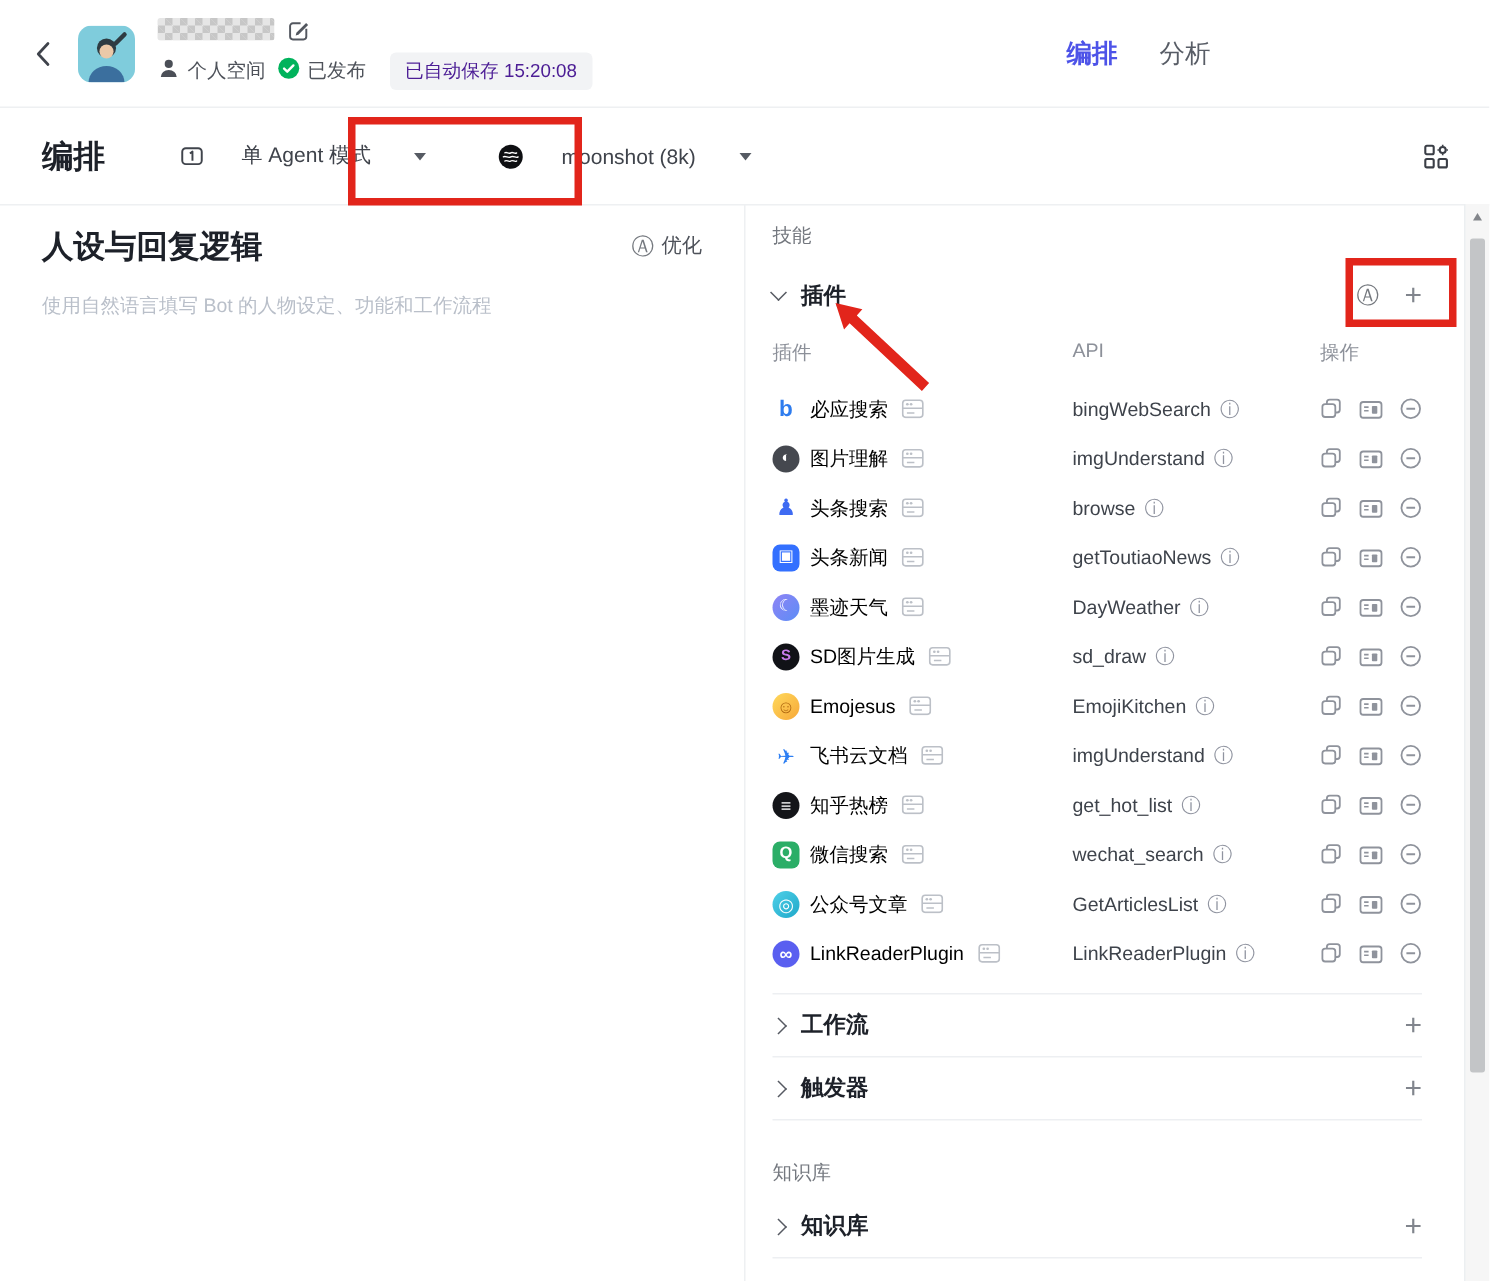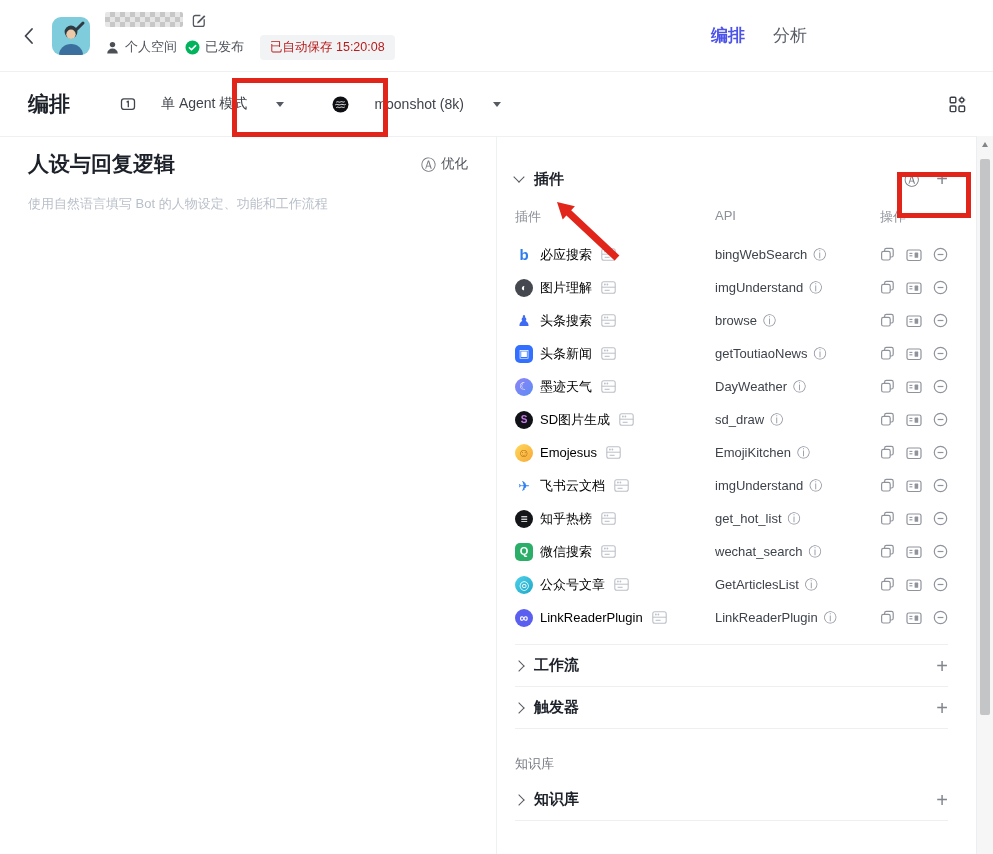--- a/index.html
+++ b/index.html
@@ -12,22 +12,22 @@
   .topbar{height:71px;border-bottom:1px solid #eef0f2;display:flex;align-items:center;position:relative}
   .back-btn{margin-left:22px;display:flex;cursor:pointer}
   .avatar{width:38px;height:38px;border-radius:9px;margin-left:16px;overflow:hidden;flex:none}
   .titlecol{margin-left:15px;display:flex;flex-direction:column;gap:7px}
   .trow{display:flex;align-items:center;gap:8px}
   .mosaic{width:78px;height:15px;border-radius:2px;
     background-image:
       linear-gradient(45deg,#c7c7c7 25%,transparent 25%,transparent 75%,#c7c7c7 75%),
       linear-gradient(45deg,#c7c7c7 25%,#e6e6e6 25%,#e6e6e6 75%,#c7c7c7 75%);
     background-size:10px 10px;background-position:0 0,5px 5px}
-  .meta-item{display:flex;align-items:center;gap:5px;font-size:13px;color:#4e525a}
-  .save-badge{background:#f2f3f5;color:#b91c1c;font-size:12.5px;padding:4px 10px;border-radius:4px;margin-left:8px}
+  .meta-item{display:flex;gap:5px;font-size:13px;color:#4e525a}
+  .save-badge{background:#f2f3f5;color:#4c1d95;font-size:12.5px;padding:4px 10px;border-radius:4px;margin-left:8px}
   .topnav{position:absolute;right:186px;top:0;height:100%;display:flex;align-items:center;gap:28px;font-size:17px}
   .topnav .active{color:#4D53E8;font-weight:bold;cursor:pointer}
   .topnav .idle{color:#585d66;cursor:pointer}
   
   .toolbar{height:64px;border-bottom:1px solid #eef0f2;display:flex;align-items:center;position:relative}
   .tb-title{margin-left:28px;font-size:21px;font-weight:bold;color:#1d2129}
   .selector{display:flex;align-items:center;gap:25px;font-size:14px;color:#3f434b;cursor:pointer}
   .mode-sel{margin-left:50px}
   .model-sel{margin-left:48px}
   .caret{width:0;height:0;border-left:4px solid transparent;border-right:4px solid transparent;border-top:5px solid #565b63;margin-left:4px}
@@ -187,20 +187,21 @@
       <span class="lp-title">人设与回复逻辑</span>
       <span class="optimize">
         <span class="circA">Ⓐ</span>
         <span>优化</span>
       </span>
     </div>
     <div class="lp-placeholder">使用自然语言填写 Bot 的人物设定、功能和工作流程</div>
   </div>
 
   <div class="rightpanel">
+    <div class="sec-label">技能</div>
 
     <div class="plugrow">
       <span class="chev down"></span>
       <span class="plug-title">插件</span>
       <span class="plug-actions">
         <span class="circA">Ⓐ</span>
         <span class="plus">+</span>
       </span>
     </div>
 

